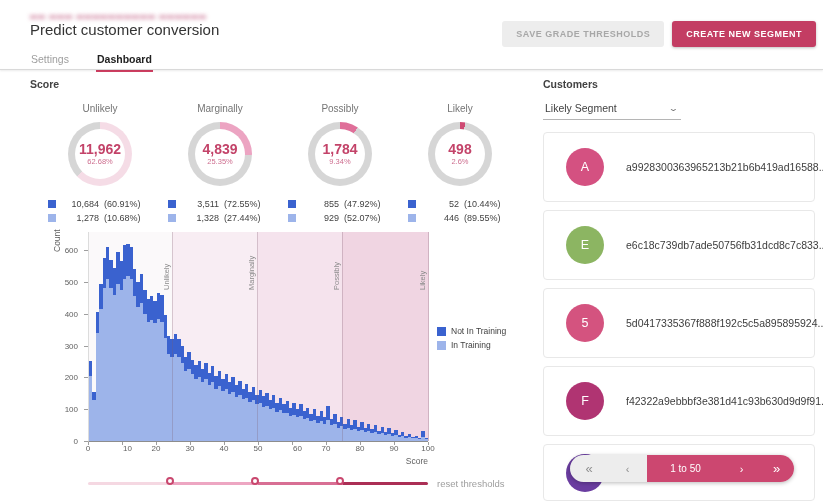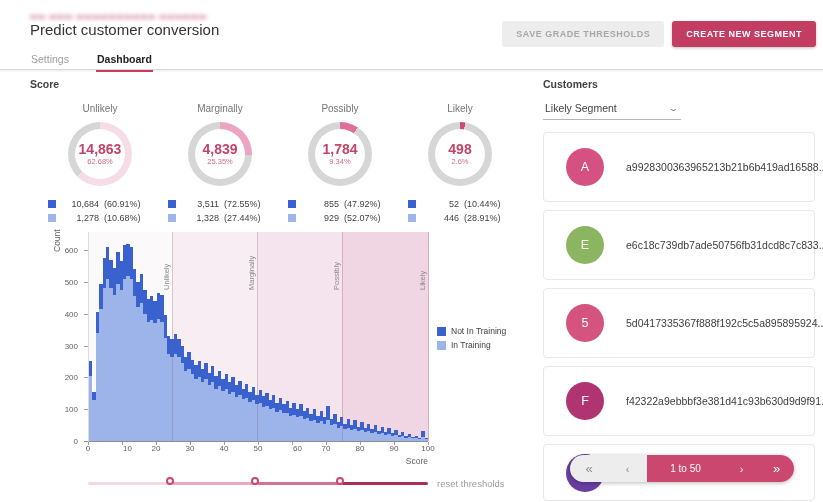--- a/index.html
+++ b/index.html
@@ -117,21 +117,21 @@
 <div class="divider"></div>
 
 <div class="score-region">
   <div class="section-title">Score</div>
 
   <div class="gauges" id="gauges">
   <div class="gauge">
     <div class="gauge-label">Unlikely</div>
     <div class="ring" style="background: conic-gradient(rgb(245, 220, 230) 0deg, rgb(245, 220, 230) 62.68%, rgb(214, 214, 214) 62.68%, rgb(214, 214, 214) 100%);">
       <div class="ring-hole">
-        <div class="g-value">14,863</div>
+        <div class="g-value">11,962</div>
         <div class="g-pct">62.68%</div>
       </div>
     </div>
     <div class="g-legend">
   <div class="g-leg-row">
     <span class="sq" style="background: rgb(58, 98, 207);"></span>
     <span class="gv">10,684</span>
     <span class="gp">(60.91%)</span>
   </div>
 
@@ -200,21 +200,21 @@
     <div class="g-legend">
   <div class="g-leg-row">
     <span class="sq" style="background: rgb(58, 98, 207);"></span>
     <span class="gv">52</span>
     <span class="gp">(10.44%)</span>
   </div>
 
   <div class="g-leg-row">
     <span class="sq" style="background: rgb(157, 180, 234);"></span>
     <span class="gv">446</span>
-    <span class="gp">(28.91%)</span>
+    <span class="gp">(89.55%)</span>
   </div>
 </div>
   </div>
 </div>
 
   <div class="chart">
     <div class="count-label">Count</div>
     <div class="yaxis" id="yaxis">
         <div class="ylab" style="bottom: -4px;">0</div>
         <div class="ymark" style="bottom: 0px; left: 28px;"></div>

